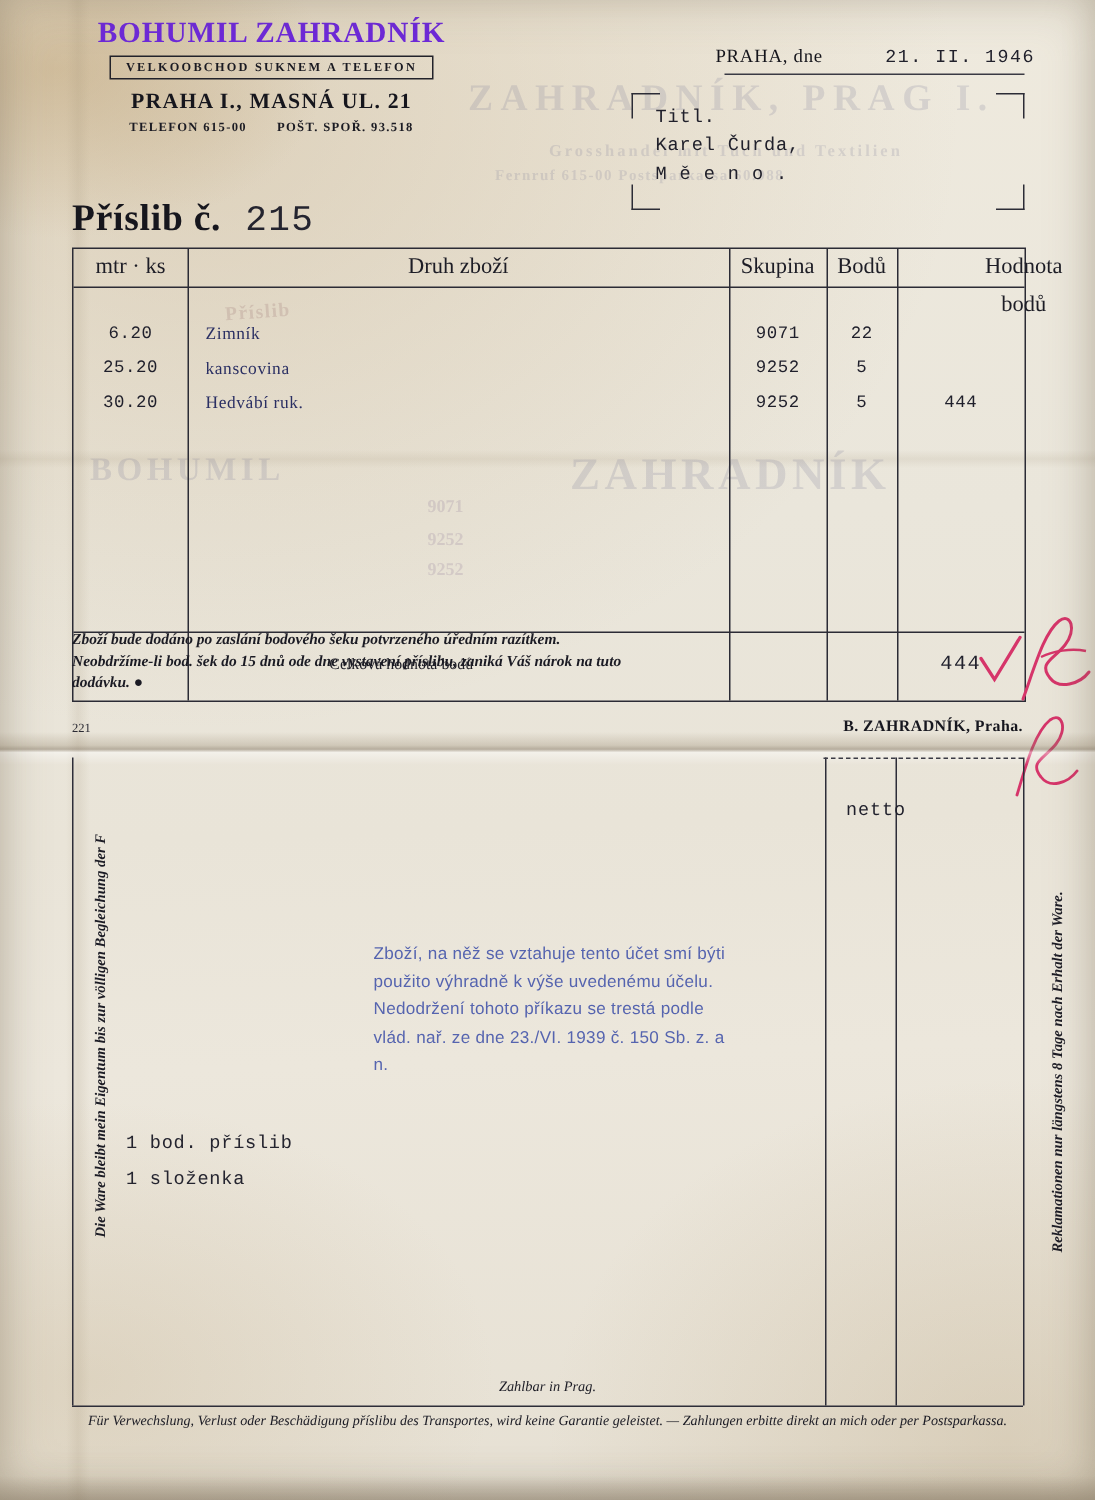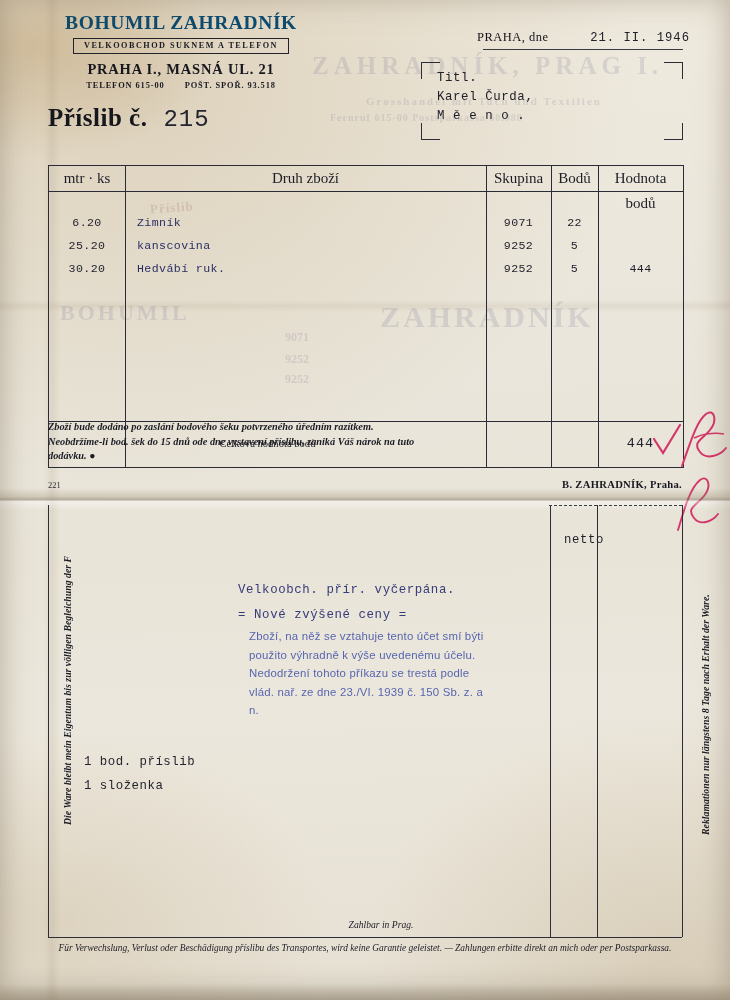--- a/index.html
+++ b/index.html
@@ -66,21 +66,21 @@
     position: absolute;
     top: 12px; left: 36px;
     width: 290px;
     text-align: center;
   }
   #company-name {
     font-family: "Liberation Serif", serif;
     font-weight: bold;
     font-size: 19.5px;
     letter-spacing: 0.6px;
-    color: #0c4a6e;
+    color: #6d28d9;
   }
   #company-sub {
     margin-top: 3px;
     border: 1.4px solid #22222a;
     display: inline-block;
     padding: 2px 10px 3px 10px;
     font-size: 8.2px;
     letter-spacing: 1.5px;
     font-weight: bold;
     color: #1a1a22;
@@ -170,21 +170,21 @@
     font-family: "Liberation Mono", monospace;
     font-size: 12.4px;
     line-height: 19px;
     color: #20202b;
     letter-spacing: 0.6px;
   }
 
   
   #title-row {
     position: absolute;
-    top: 104px; left: 48px;
+    top: 132px; left: 48px;
     display: flex;
     align-items: baseline;
     gap: 16px;
   }
   #title-text {
     font-family: "Liberation Serif", serif;
     font-weight: bold;
     font-size: 25px;
     letter-spacing: 0.5px;
     color: #16161d;
@@ -223,32 +223,32 @@
     line-height: 25px;
     text-align: center;
     font-size: 15px;
     color: #1d1d26;
     font-family: "Liberation Serif", serif;
   }
   .cell-mtr   { left: 0;   width: 76px; }
   .cell-druh  { left: 76px; width: 361px; }
   .cell-skup  { left: 437px; width: 65px; text-align: center; }
   .cell-bod   { left: 502px; width: 47px; }
-  .cell-hodn  { left: 549px; width: 85px; }
+  .cell-hodn  { left: 549px; width: 85px; padding-left: 42px; }
 
   .row-item {
     position: absolute;
     height: 19px;
     line-height: 19px;
     font-family: "Liberation Mono", monospace;
     font-size: 11.6px;
     color: #1f1f2b;
     letter-spacing: 0.4px;
   }
-  .ink-blue { color: #2a2f63; }
+  .ink-blue { color: #2a2f63; font-family: Liberation Serif, serif; }
 
   #total-sep {
     position: absolute;
     left: 0; right: 0;
     top: 255px;
     border-top: 1.1px solid #2b2b35;
   }
   #total-label {
     position: absolute;
     left: 0; width: 437px;
@@ -398,21 +398,20 @@
     letter-spacing: 0.5px;
   }
   #zahlbar {
     position: absolute;
     top: 414px; left: 48px;
     width: 634px;
     text-align: center;
     font-size: 9.6px;
     font-style: italic;
     color: #1c1c25;
-    padding-left: 16px;
   }
   #bottom-rule {
     position: absolute;
     top: 432px; left: 48px;
     width: 634px;
     border-top: 1.2px solid #2d2d38;
   }
   #bottom-text {
     position: absolute;
     top: 437px; left: 48px;
@@ -549,24 +548,20 @@
       <div class="lv" id="lv-2"></div>
       <div class="lv" id="lv-3"></div>
       <div class="lv" id="lv-4"></div>
     </div>
     <div id="lower-dash-top"></div>
     <div id="netto">netto</div>
 
     <div class="side-vert" id="side-left">Die Ware bleibt mein Eigentum bis zur völligen Begleichung der F</div>
     <div class="side-vert" id="side-right">Reklamationen nur längstens 8 Tage nach Erhalt der Ware.</div>
 
-    <div id="stamp-typed">
-      <div>Velkoobch. přír. vyčerpána.</div>
-      <div>= Nové zvýšené ceny =</div>
-    </div>
 
     <div id="stamp-block">Zboží, na něž se vztahuje tento účet smí býti použito výhradně k výše uvedenému účelu. Nedodržení tohoto příkazu se trestá podle vlád. nař. ze dne 23./VI. 1939 č. 150 Sb. z. a n.</div>
 
     <div id="hand-notes">
       <div>1 bod. příslib</div>
       <div>1 složenka</div>
     </div>
 
     <div id="zahlbar">Zahlbar in Prag.</div>
     <div id="bottom-rule"></div>

